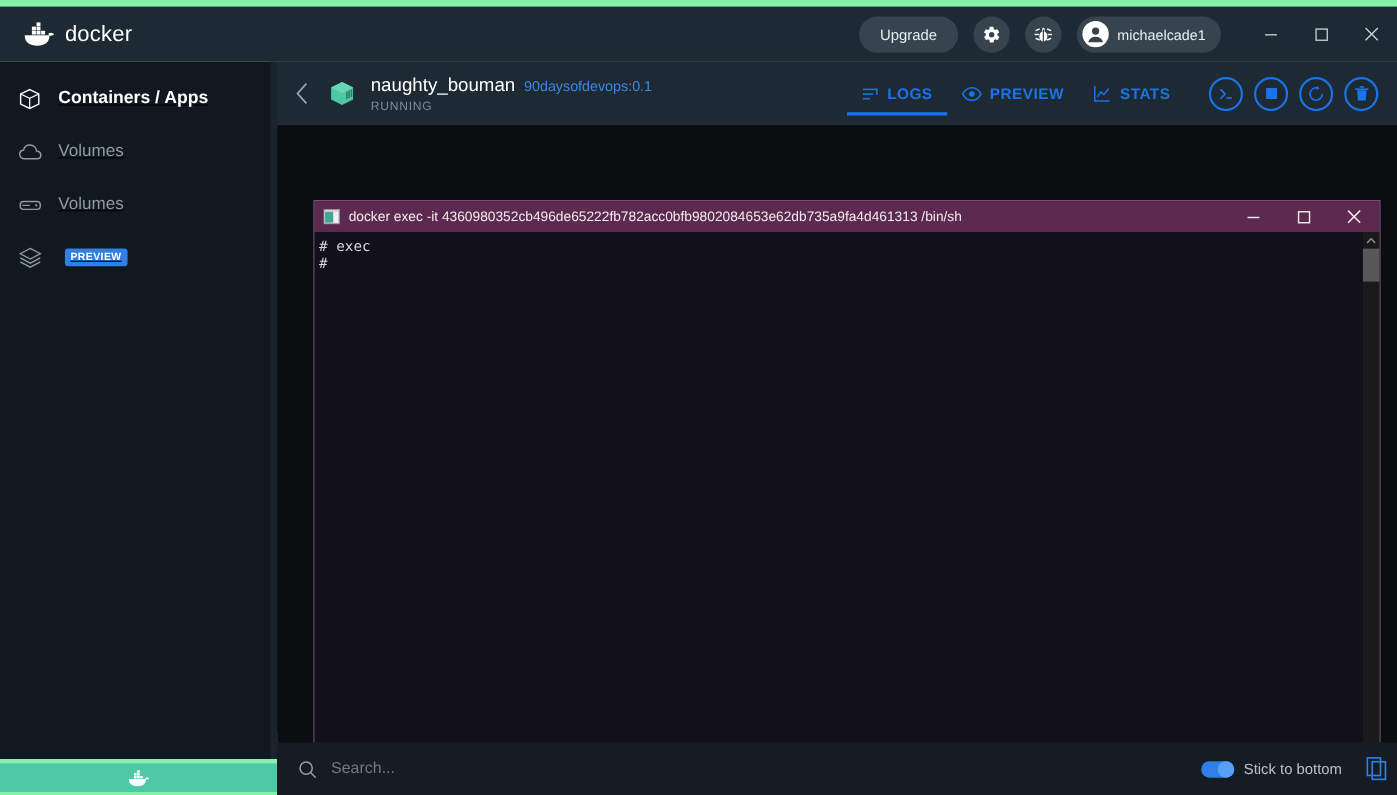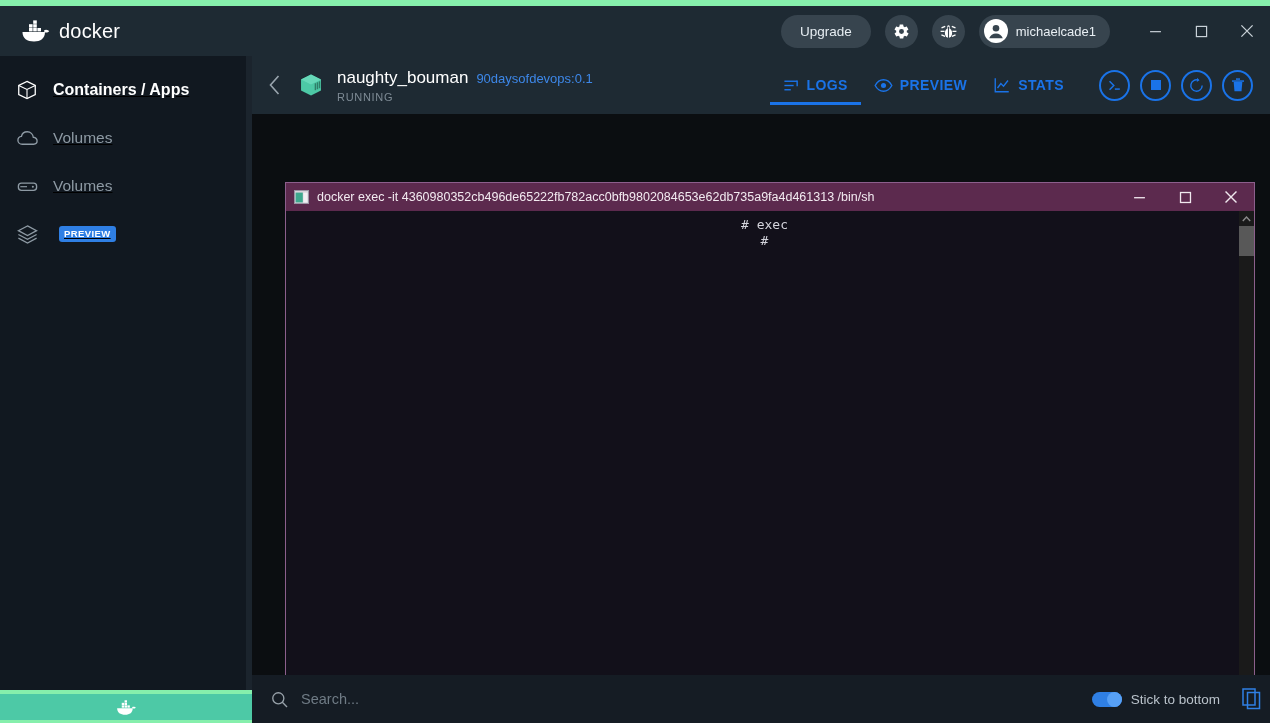--- a/index.html
+++ b/index.html
@@ -129,21 +129,21 @@
 
   
   .log-area {
     position: absolute; left: 0; top: 58px; width: 1018px; height: 552px;
     background: #0b0e11;
   }
 
   
   .term {
     position: absolute; left: 33px; top: 68px; width: 970px; height: 510px;
-    background: #12101a; border: 1px solid #8c5f8c; text-align: center;
+    background: #12101a; border: 1px solid #8c5f8c;
   }
   .term-title {
     height: 28px; background: #5c2a4e; display: flex; align-items: center;
   }
   .term-ico { margin-left: 8px; display: flex; }
   .term-title-text {
     color: #f2eaf0; font-size: 12.5px; margin-left: 8px;
     font-family: "Liberation Sans", sans-serif; white-space: nowrap;
   }
   .term-ctrls { margin-left: auto; display: flex; height: 28px; }

